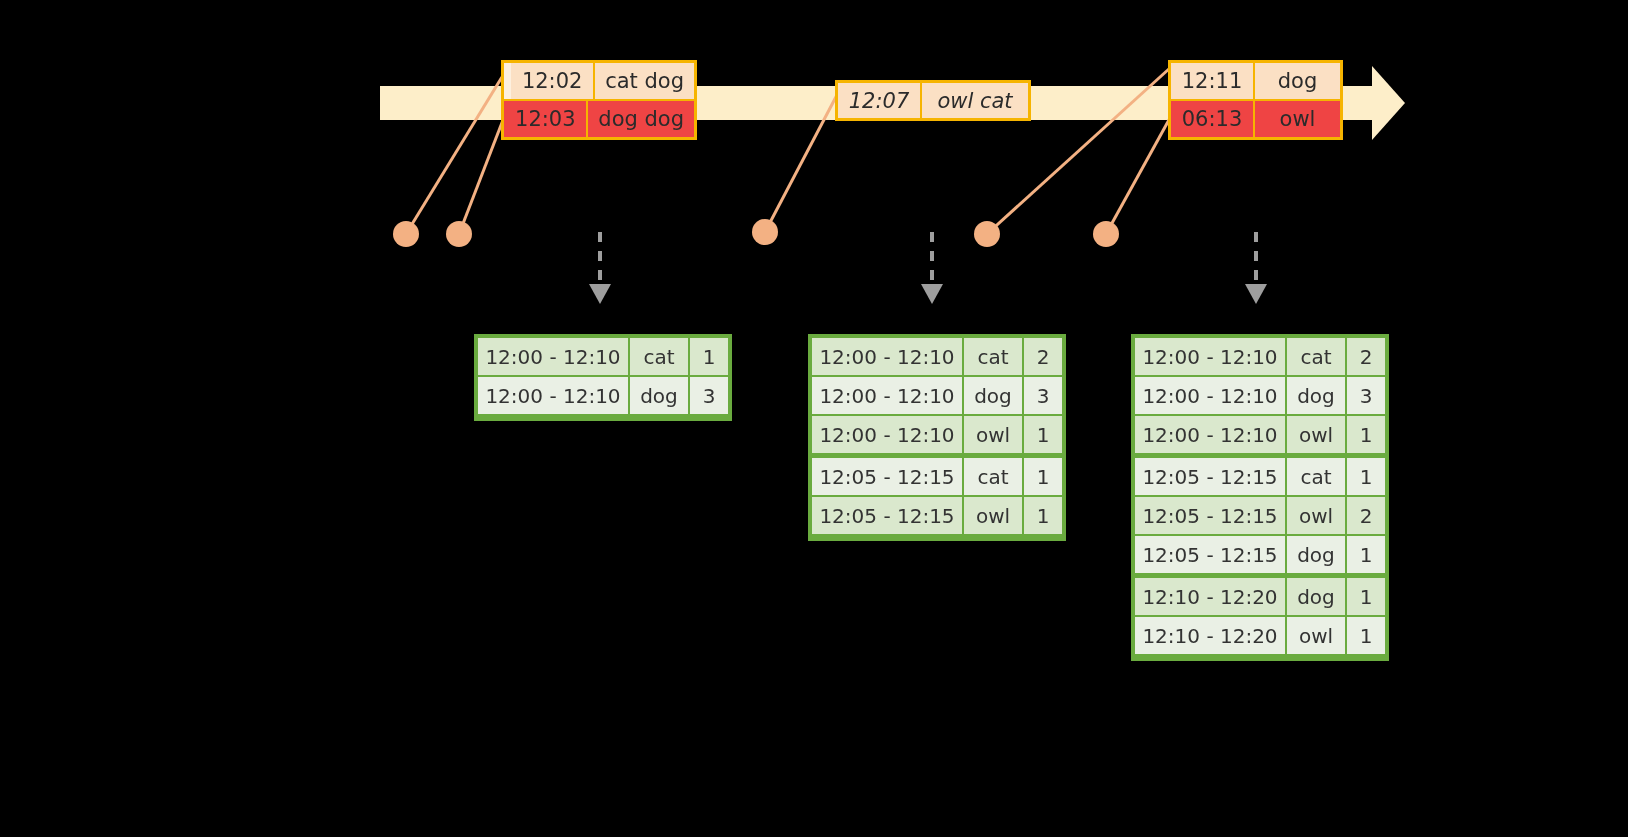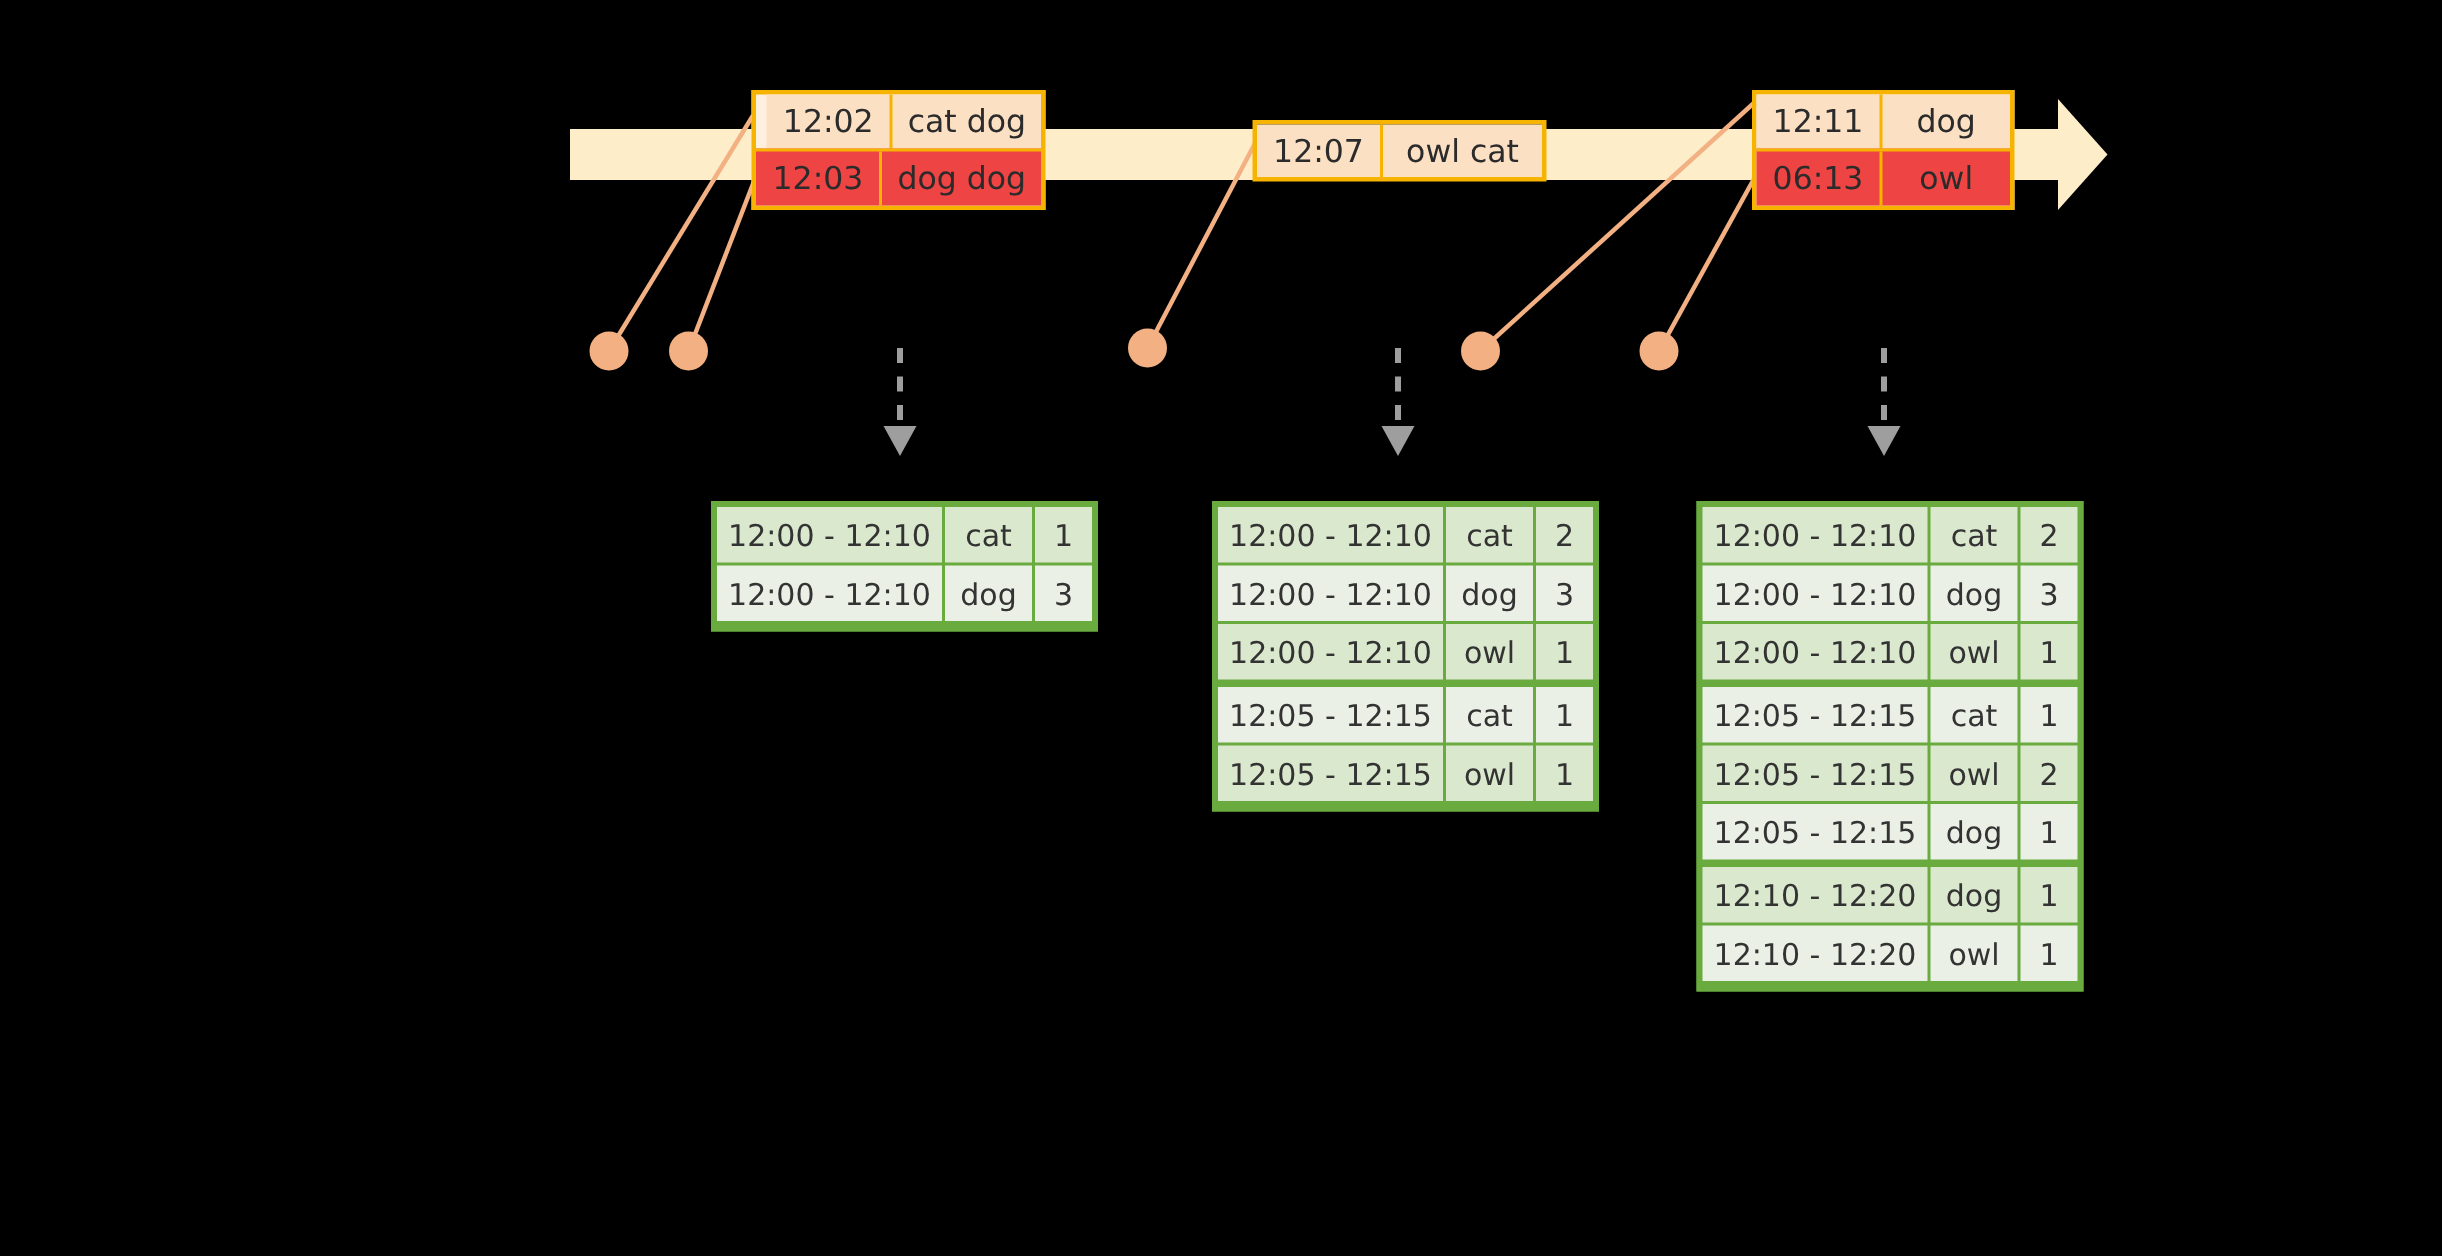--- a/index.html
+++ b/index.html
@@ -75,21 +75,21 @@
     display: flex;
     align-items: center;
     justify-content: center;
     font-size: 21px;
     color: #2b2b2b;
     box-sizing: border-box;
     padding: 0 10px;
   }
 
   #event-box-1 { left: 501px; top: 60px;  width: 196px; height: 80px; align-items: flex-end; }
-  #event-box-2 { left: 835px; top: 80px;  width: 196px; height: 41px; }
+  #event-box-2 { left: 835px; top: 80px;  width: 196px; height: 41px; font-style: italic; }
   #event-box-3 { left: 1168px; top: 60px; width: 175px; height: 80px; }
 
   
   .connector-dot {
     position: absolute;
     width: 26px;
     height: 26px;
     border-radius: 50%;
     background: #f3b183;
   }

